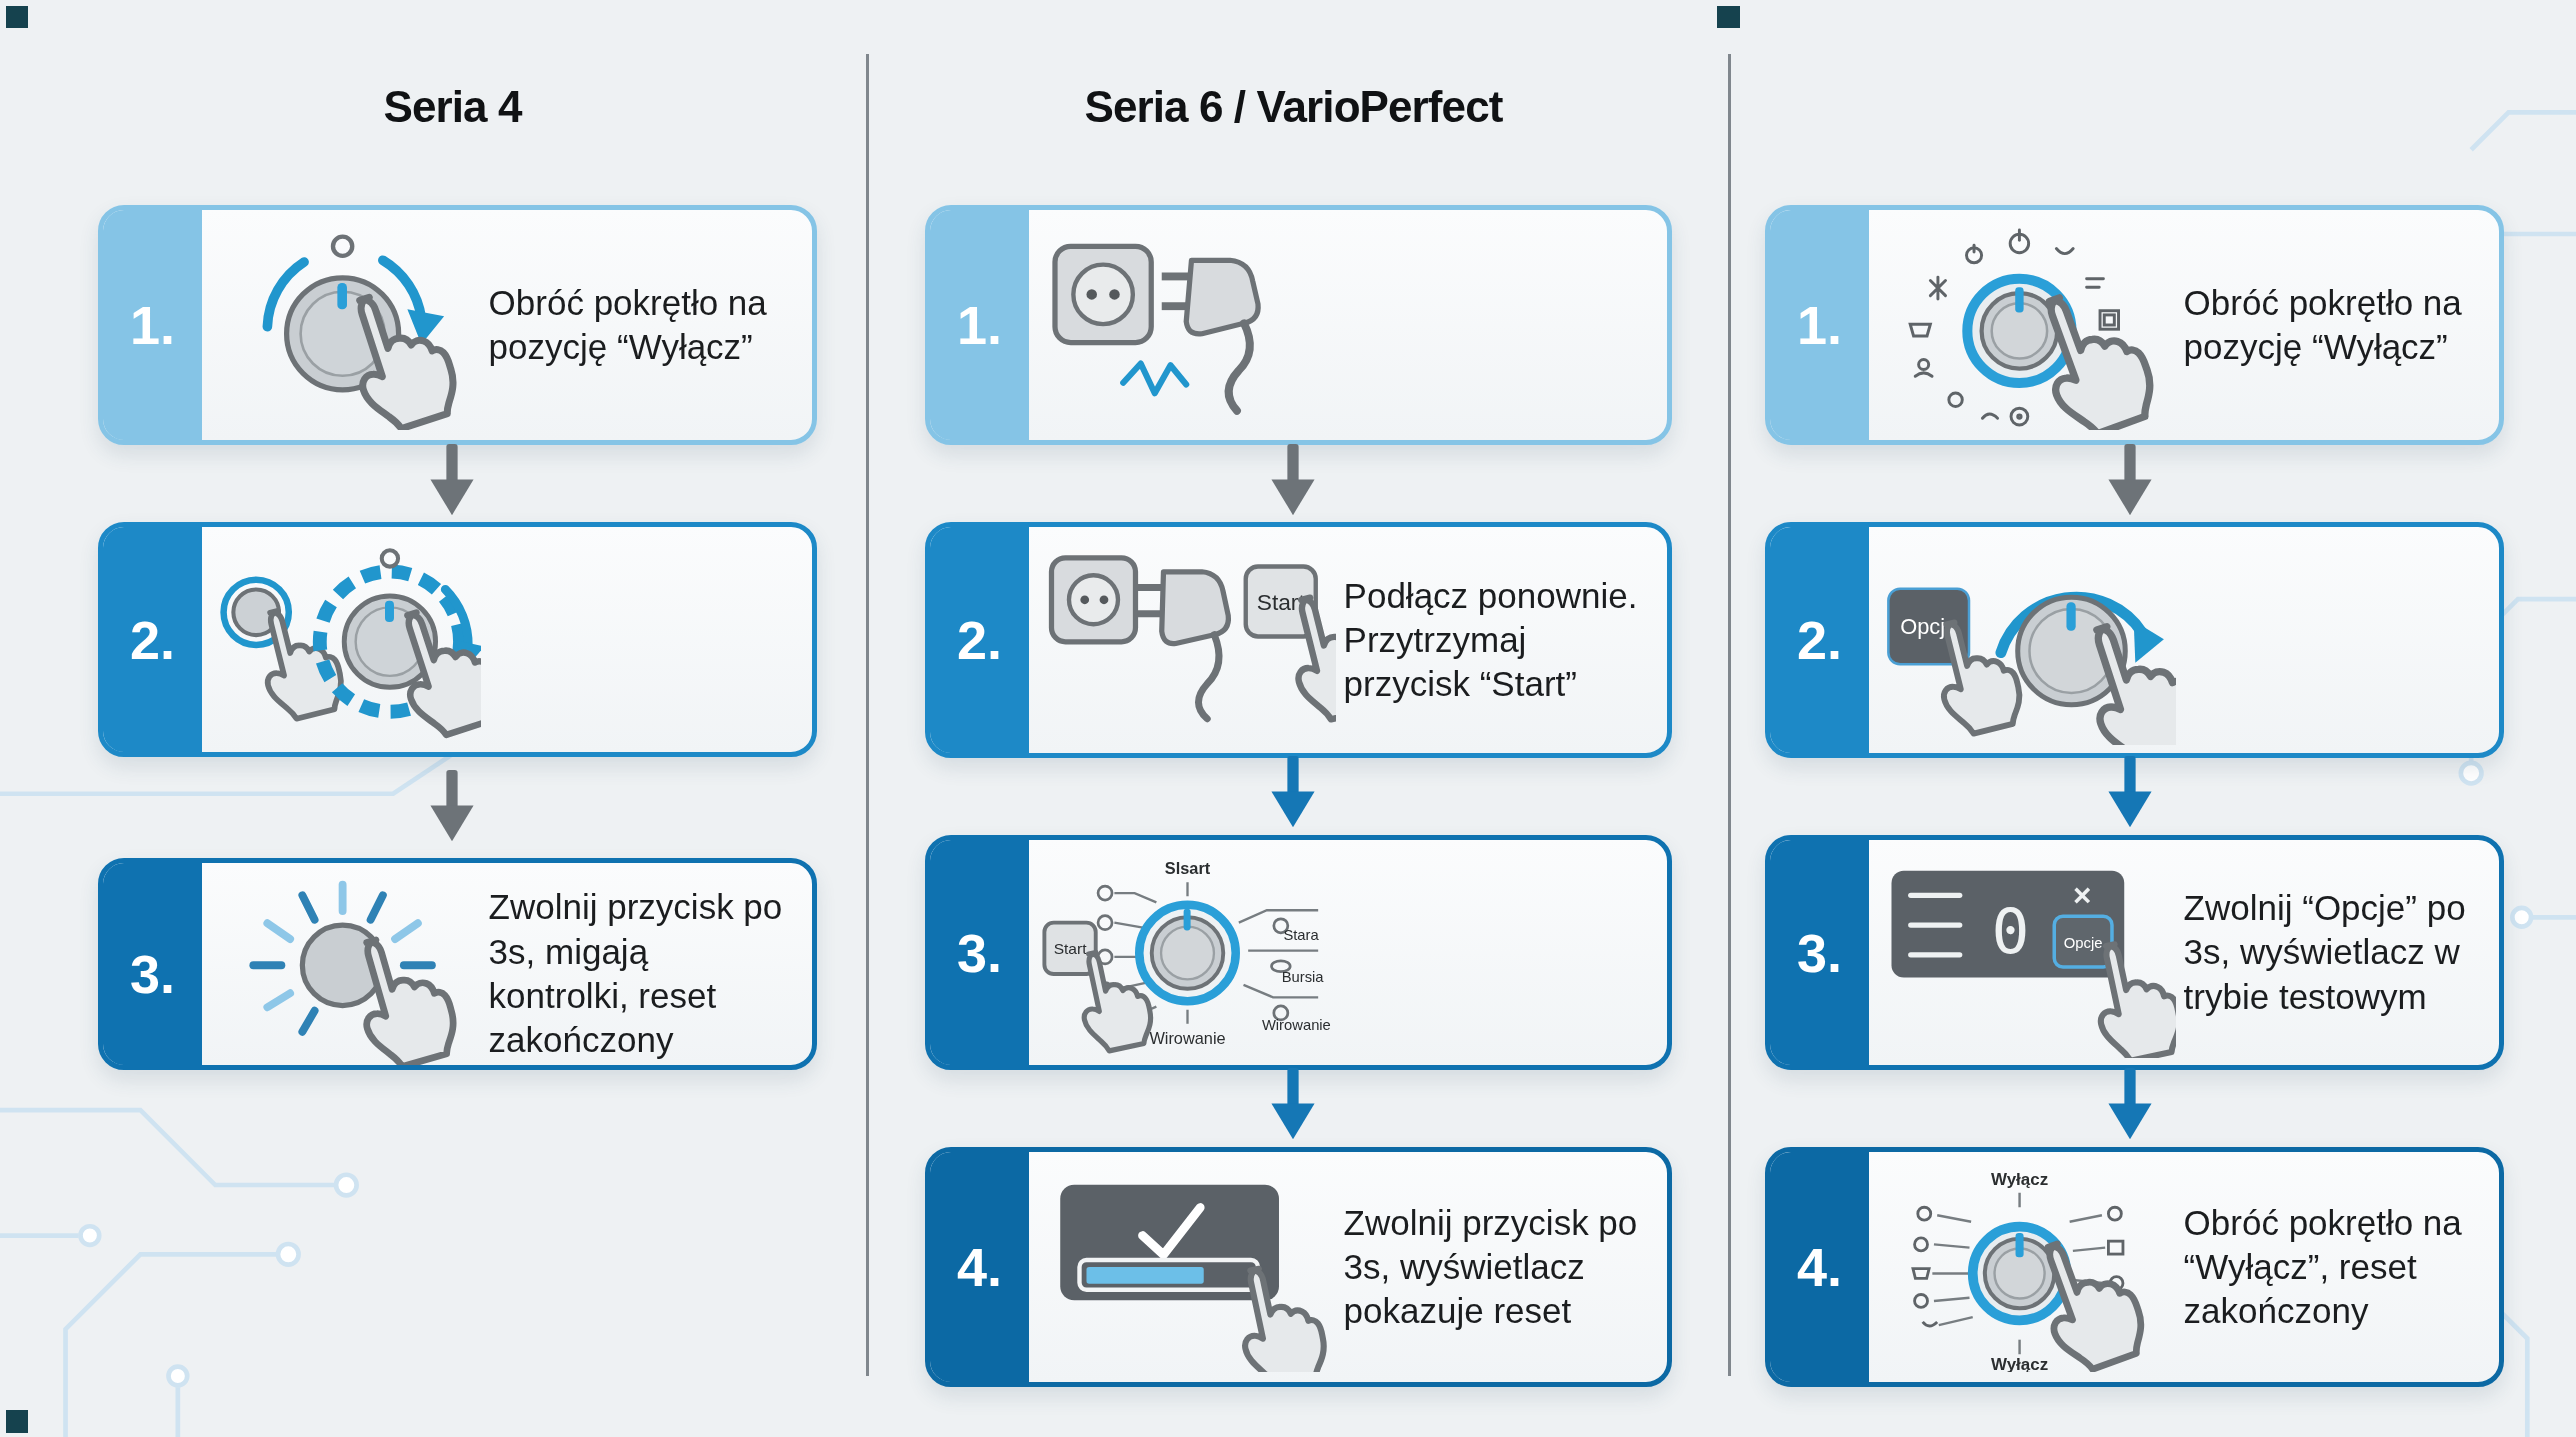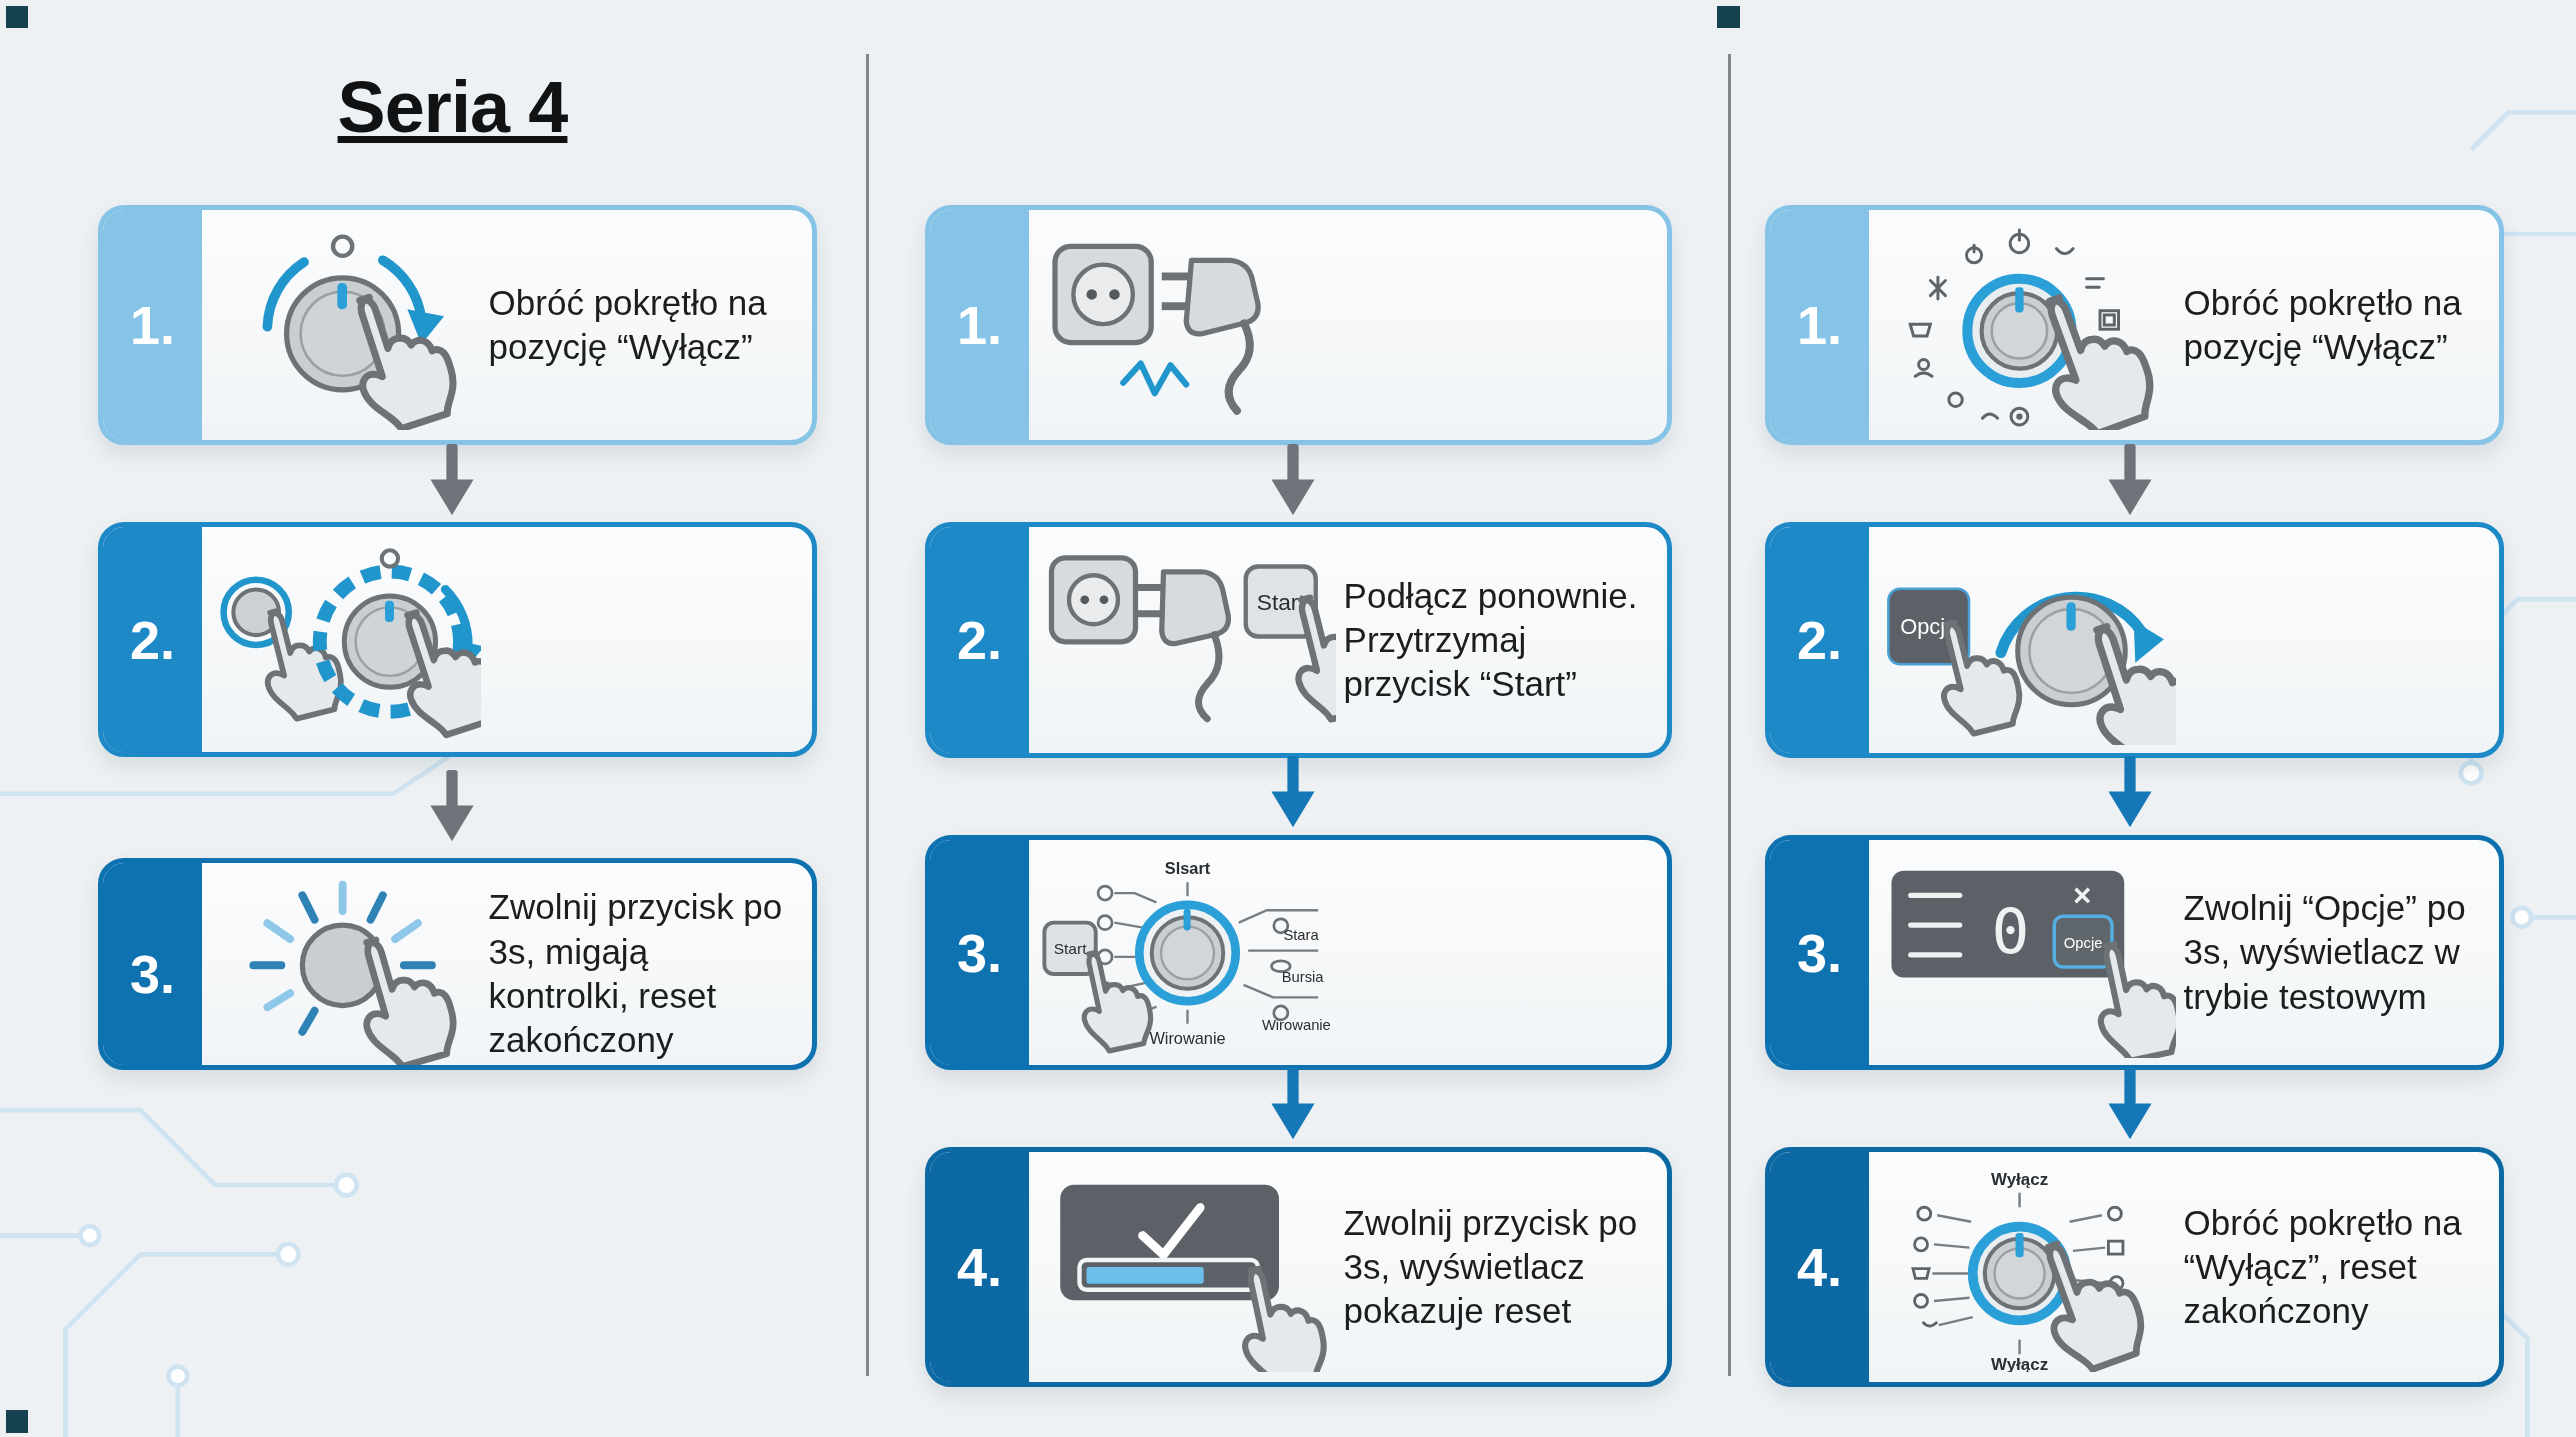--- a/index.html
+++ b/index.html
@@ -2,21 +2,21 @@
 <html style="--step1: #85c4e6; --step2: #1d89c7; --step3: #0f72b0; --step4: #0c69a4; --arrow_gray: #6d7378; --arrow_blue: #1577b5; --accent_blue: #2196cd; --dial_ring: #2a9fd8; --panel_dark: #5b6167; --background: #eef1f3; --circuit: #cfe3f1; --text: #1b1d1f;font-size:15px"><head>
 <meta charset="utf-8">
 <style>
   html,body{margin:0;padding:0;}
   body{width:2576px;height:1438px;overflow:hidden;background:var(--background,#eef1f3);
        font-family:"Liberation Sans",sans-serif;position:relative;}
   .page{position:absolute;inset:0;}
   .decor{position:absolute;inset:0;z-index:0;}
   .divider{position:absolute;top:54px;height:1322px;width:2.8px;background:#80878d;z-index:1;}
   .col-title{position:absolute;top:67px;height:79px;display:flex;align-items:center;justify-content:center;
-             font-size:72px;font-weight:700;color:#101214;letter-spacing:-0.9px;z-index:2;text-decoration:underline;}
+             font-size:44px;font-weight:700;color:#101214;letter-spacing:-0.9px;z-index:2;}
   .step-box{position:absolute;display:grid;border:5.6px solid var(--c);border-radius:26px;
             background:linear-gradient(#fbfcfd,#f1f4f6);box-shadow:0 9.4px 20.6px rgba(40,70,100,.12);
             overflow:hidden;z-index:2;}
   .c1 .step-box{grid-template-columns:99px 281px 1fr;}
   .c2 .step-box,.c3 .step-box{grid-template-columns:99px 309px 1fr;}
   .s1{--c:var(--step1);} .s2{--c:var(--step2);} .s3{--c:var(--step3);} .s4{--c:var(--step4);}
   .band{background:var(--c);display:flex;align-items:center;justify-content:center;}
   .num{color:#fff;font-size:54px;font-weight:700;}
   .icon{display:flex;align-items:center;justify-content:center;padding:5.6px 1.9px;}
   .icon svg{width:100%;height:100%;max-height:210px;}
@@ -65,20 +65,21 @@
   </svg>
 
   <div class="mark" style="left:5.6px;top:5.6px;"></div>
   <div class="mark" style="left:5.6px;top:1410px;"></div>
   <div class="mark" style="left:1717px;top:5.6px;"></div>
 
   <div class="divider" style="left:866px;"></div>
   <div class="divider" style="left:1728px;"></div>
 
   <div class="col-title" style="left:98px;width:709px;">Seria 4</div>
+  <div class="col-title" style="left:925px;width:737px;">Seria 6 / VarioPerfect</div>
 
   <div class="c1">
 
     <div class="step-box s1" style="left:98px;top:205px;width:709px;height:230px;">
       <div class="band">
           <span class="num">1.</span>
         </div>
       <div class="icon">
         <svg viewBox="0 0 300 240">
           <circle cx="150" cy="30" r="11" fill="none" stroke="#6d7276" stroke-width="5"></circle>

